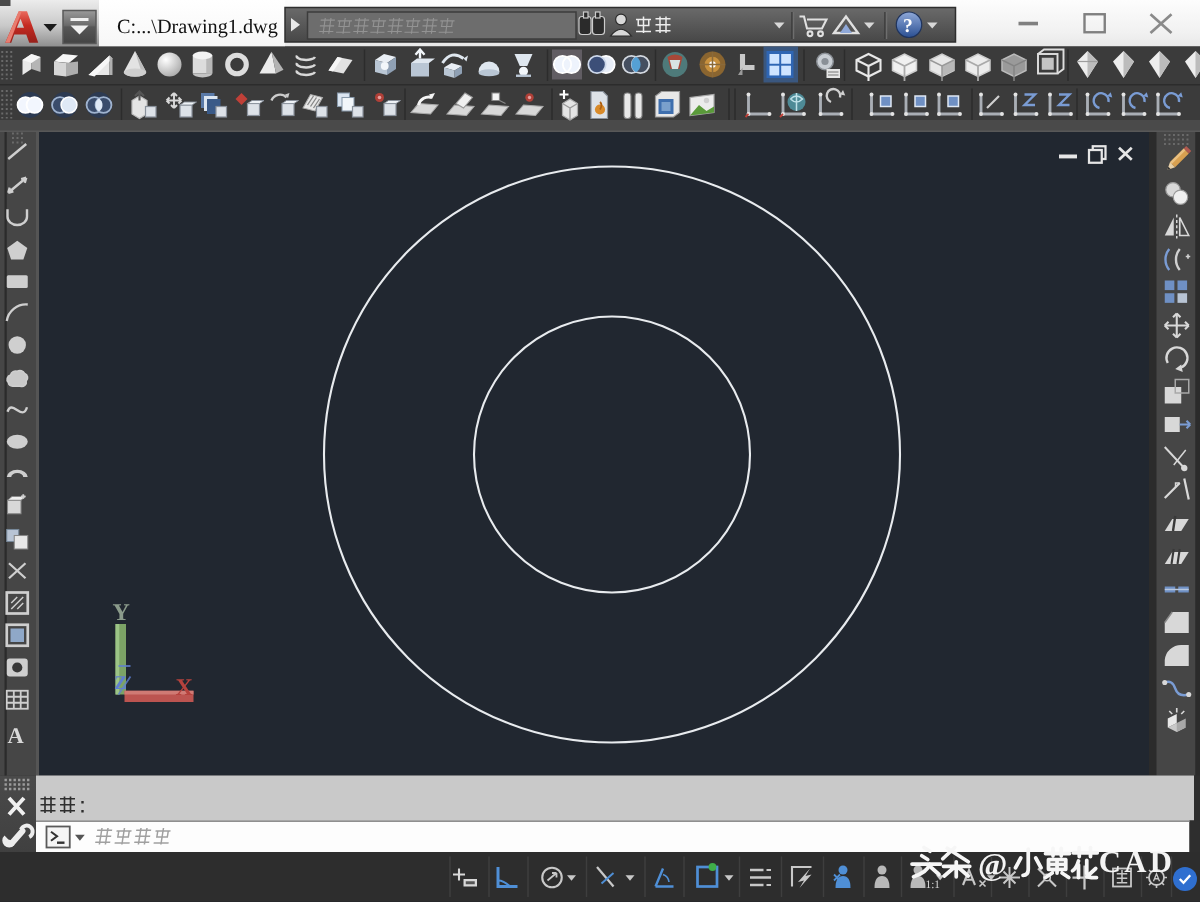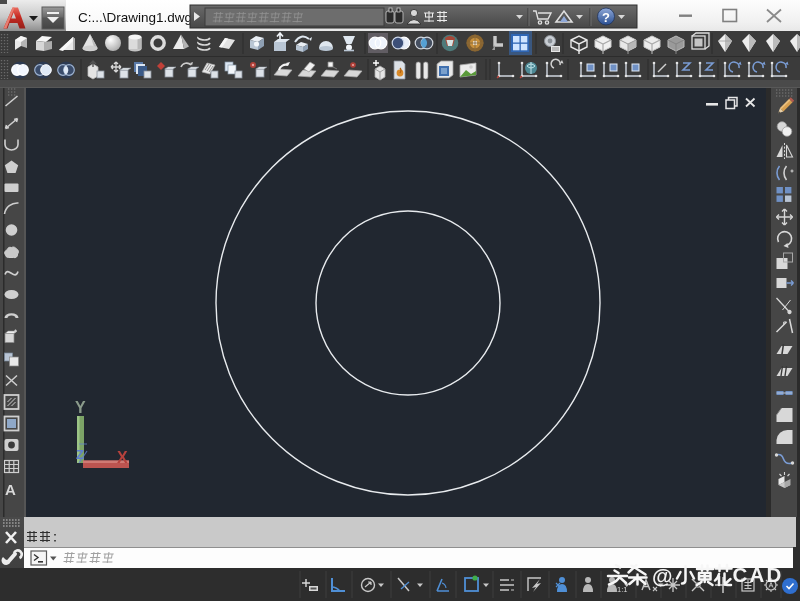--- a/index.html
+++ b/index.html
@@ -1,16 +1,16 @@
 <!DOCTYPE html>
 <html><head>
 <meta charset="utf-8">
 <style>
 html,body{margin:0;padding:0;background:#2d2d2d;}
-#win{position:relative;width:800px;height:601px;overflow:hidden;font-family:Liberation Sans, sans-serif;background:#2d2d2d;}
+#win{position:relative;width:800px;height:601px;overflow:hidden;font-family:Liberation Serif, serif;background:#2d2d2d;}
 .abs{position:absolute;}
 </style>
 </head>
 <body>
 <div id="win">
 
   <div class="abs" style="left:0;top:0;width:800px;height:31px;background:linear-gradient(#fdfdfd,#f1f1f1 70%,#e8e8e8);"></div>
   <div class="abs" style="left:0;top:0;width:66px;height:31px;background:linear-gradient(#ececec,#c9c9c9 55%,#8f8f8f);"></div>
   <div class="abs" style="left:66px;top:0;width:124px;height:31px;background:linear-gradient(#ffffff,#f7f7f7);"></div>
   <div class="abs" style="left:0;top:31px;width:800px;height:49px;background:#3b3b3b;"></div>

